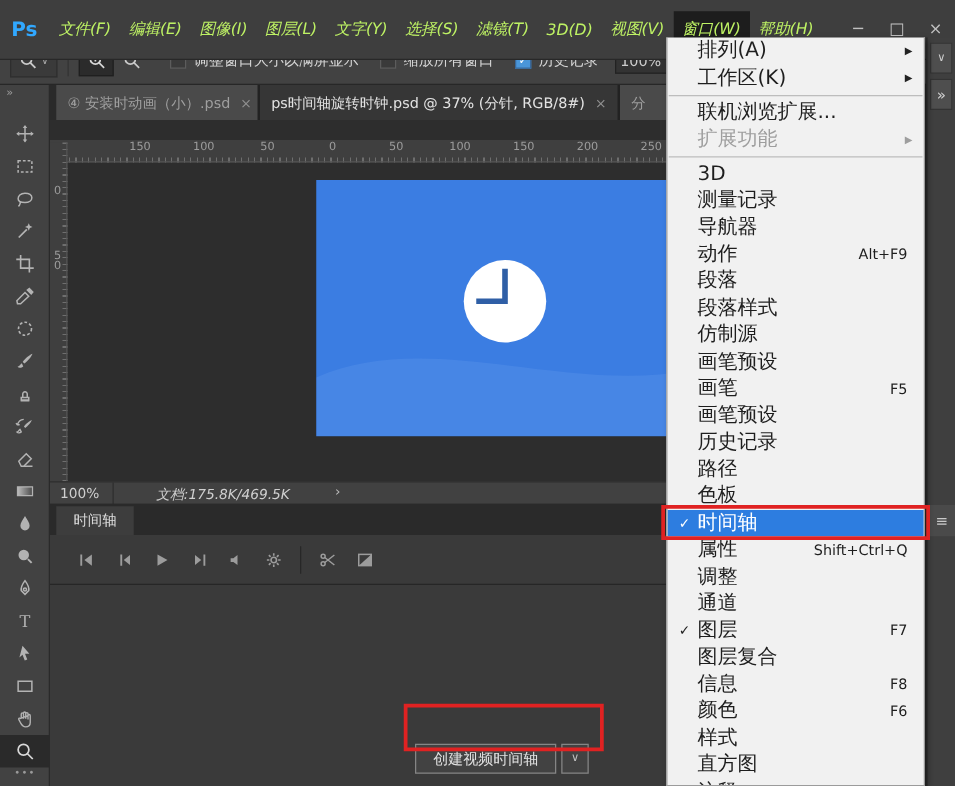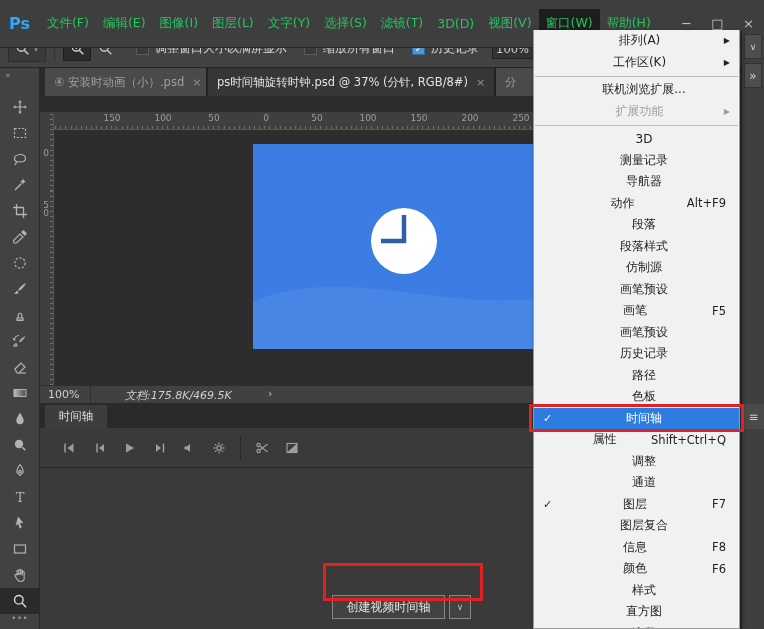--- a/index.html
+++ b/index.html
@@ -3,21 +3,21 @@
 <meta charset="utf-8">
 <style>
   * { margin:0; padding:0; box-sizing:border-box; }
   html,body { width:764px; height:629px; overflow:hidden; }
   body { position:relative; background:#2d2d2d; font-family:"DejaVu Sans","Liberation Sans",sans-serif; font-size:12px; color:#d6d6d6; }
   svg { display:block; }
 
   
   #menubar { position:absolute; left:0; top:0; width:764px; height:48px; background:#3e3e3e; border-bottom:1px solid #282828; display:flex; align-items:center; z-index:5; }
   .ps-logo { color:#31a8ff; font-weight:bold; font-size:16px; padding:0 10px 0 9px; }
-  .mb-item { padding:6px 7px; font-size:12.5px; color:#22c55e; white-space:nowrap; }
+  .mb-item { padding:6px 7px; font-size:12.5px; color:#bef264; white-space:nowrap;font-style:italic; }
   .mb-item.active { background:#1d1d1d; }
   #win-controls { margin-left:auto; display:flex; align-items:center; height:100%; }
   .wc { width:31px; text-align:center; color:#c0c0c0; font-size:13px; }
 
   
   #optionsbar { position:absolute; left:0; top:30px; width:764px; height:38px; background:#424242; border-bottom:1px solid #272727; display:flex; align-items:center; z-index:4; }
   .tool-box { margin-left:8px; width:38px; height:26px; border:1px solid #2e2e2e; background:#3a3a3a; display:flex; align-items:center; justify-content:center; gap:3px; }
   .vsep { width:1px; height:24px; background:#333; margin:0 8px; }
   .ob-btn { width:28px; height:24px; display:flex; align-items:center; justify-content:center; border:1px solid transparent; }
   .ob-btn.selected { background:#2b2b2b; border-color:#1f1f1f; }
@@ -74,21 +74,21 @@
 
   
   #rightdock { position:absolute; left:741px; top:30px; width:23px; height:599px; background:#3f3f3f; border-left:1px solid #2a2a2a; z-index:6; }
   .rd-btn { margin:4px 2px 0 2px; height:25px; background:#4e4e4e; border:1px solid #333; color:#cfcfcf; display:flex; align-items:center; justify-content:center; }
   .rd-menu { position:absolute; left:0; top:374px; width:23px; height:25px; background:#4a4a4a; color:#c9c9c9; display:flex; align-items:center; justify-content:center; font-size:12px; }
 
   
   #windowmenu { position:absolute; left:533px; top:30px; width:207px; height:599px; background:#f1f1f1; border:1px solid #9b9b9b; border-top:none; box-shadow:2px 2px 5px rgba(0,0,0,.4); z-index:20; color:#1e1e1e; overflow:hidden; }
   .mi { height:21.5px; display:flex; align-items:center; padding-right:9px; }
   .mi .chk { width:24px; padding-left:9px; font-size:11px; flex:none; }
-  .mi .lbl { flex:1; font-size:12px; white-space:nowrap;text-align:center; }
+  .mi .lbl { flex:1; font-size:16px; white-space:nowrap; }
   .mi .sc { font-size:11.5px; margin-right:4px; }
   .mi .arr { width:9px; font-size:8px; color:#222; text-align:right; }
   .mi.disabled { color:#9e9e9e; }
   .mi.disabled .arr { color:#9e9e9e; }
   .mi.highlight { background:#2d7de0; color:#fff; }
   .msep { border-top:1px solid #bdbdbd; margin:2.5px 1px; }
 
   
   .red-box { position:absolute; border:3px solid #e02222; z-index:30; pointer-events:none; }
   #red-timeline { left:529px; top:404px; width:215px; height:28px; }

